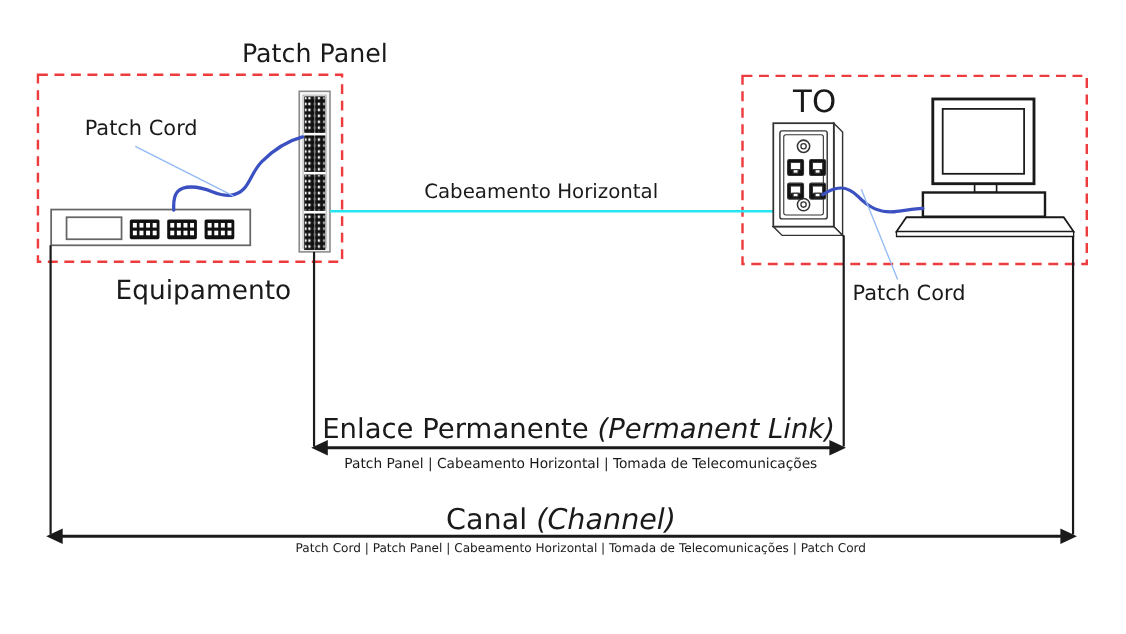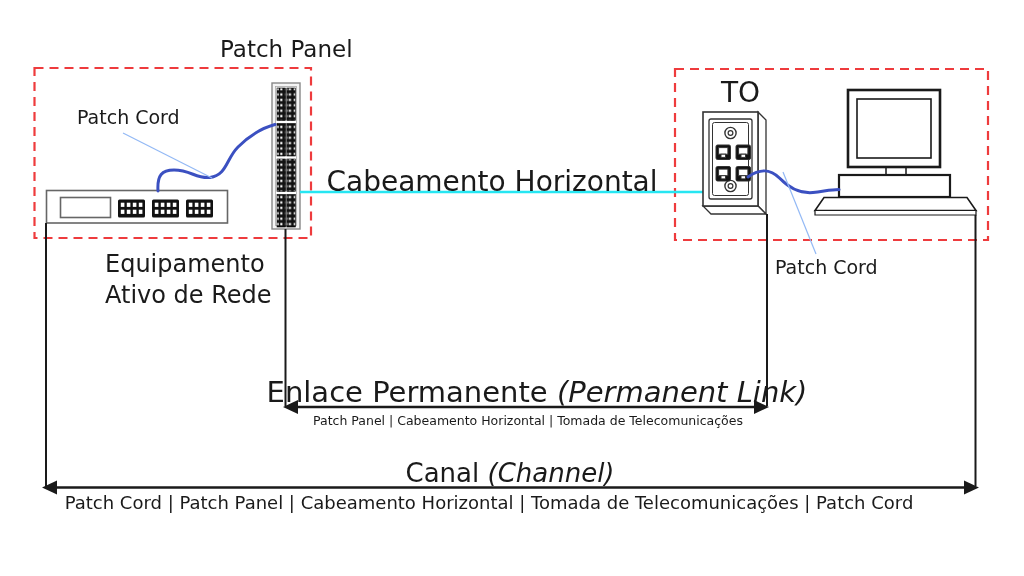--- a/index.html
+++ b/index.html
@@ -6,27 +6,27 @@
   .canvas{
     position:relative;width:1024px;height:572px;background:#fff;overflow:hidden;
     font-family:"DejaVu Sans","Liberation Sans",sans-serif;color:#1a1a1a;
   }
   .canvas svg{position:absolute;left:0;top:0;}
   .lbl{position:absolute;white-space:nowrap;color:#1a1a1a;line-height:1.25;}
   .centered{transform:translateX(-50%);text-align:center;}
   .t-patch-panel{left:220px;top:35px;font-size:23px;}
   .t-patch-cord-left{left:77px;top:106px;font-size:19px;}
   .t-equipment{left:61px;top:249px;font-size:24px;line-height:1.3;margin-left:44px;}
-  .t-cabling{left:492px;top:164px;font-size:28px;}
+  .t-cabling{left:492px;top:164px;font-size:18px;}
   .t-to{left:721px;top:75px;font-size:28px;}
   .t-patch-cord-right{left:775px;top:256px;font-size:19px;}
-  .t-enlace-title{left:537px;top:374px;font-size:29px;}
+  .t-enlace-title{left:526px;top:374px;font-size:25px;}
   .t-enlace-sub{left:528px;top:413px;font-size:12.5px;}
   .t-canal-title{left:510px;top:457px;font-size:26px;}
-  .t-canal-sub{left:489px;top:492px;font-size:18px;}
+  .t-canal-sub{left:528px;top:492px;font-size:11px;}
   .italic{font-style:italic;}
 </style>
 </head>
 <body>
 
 <div class="canvas">
 
   <svg width="1024" height="576" viewBox="0 0 1024 576">
     <defs>
       <pattern id="ppdots" x="0" y="0" width="8.6" height="5.4" patternUnits="userSpaceOnUse">
@@ -128,21 +128,20 @@
       <polygon points="979,487.5 964,480.5 964,494.5" stroke="none"></polygon>
     </g>
   </svg>
 
   <div class="lbl t-patch-panel">Patch Panel</div>
 
   <div class="lbl t-patch-cord-left">Patch Cord</div>
 
   <div class="lbl t-equipment">
     <div>Equipamento</div>
-    <div>Ativo de Rede</div>
   </div>
 
   <div class="lbl centered t-cabling">Cabeamento Horizontal</div>
 
   <div class="lbl t-to">TO</div>
 
   <div class="lbl t-patch-cord-right">Patch Cord</div>
 
   <div class="lbl centered t-enlace-title">
     <span>Enlace Permanente </span><span class="italic">(Permanent Link)</span>

